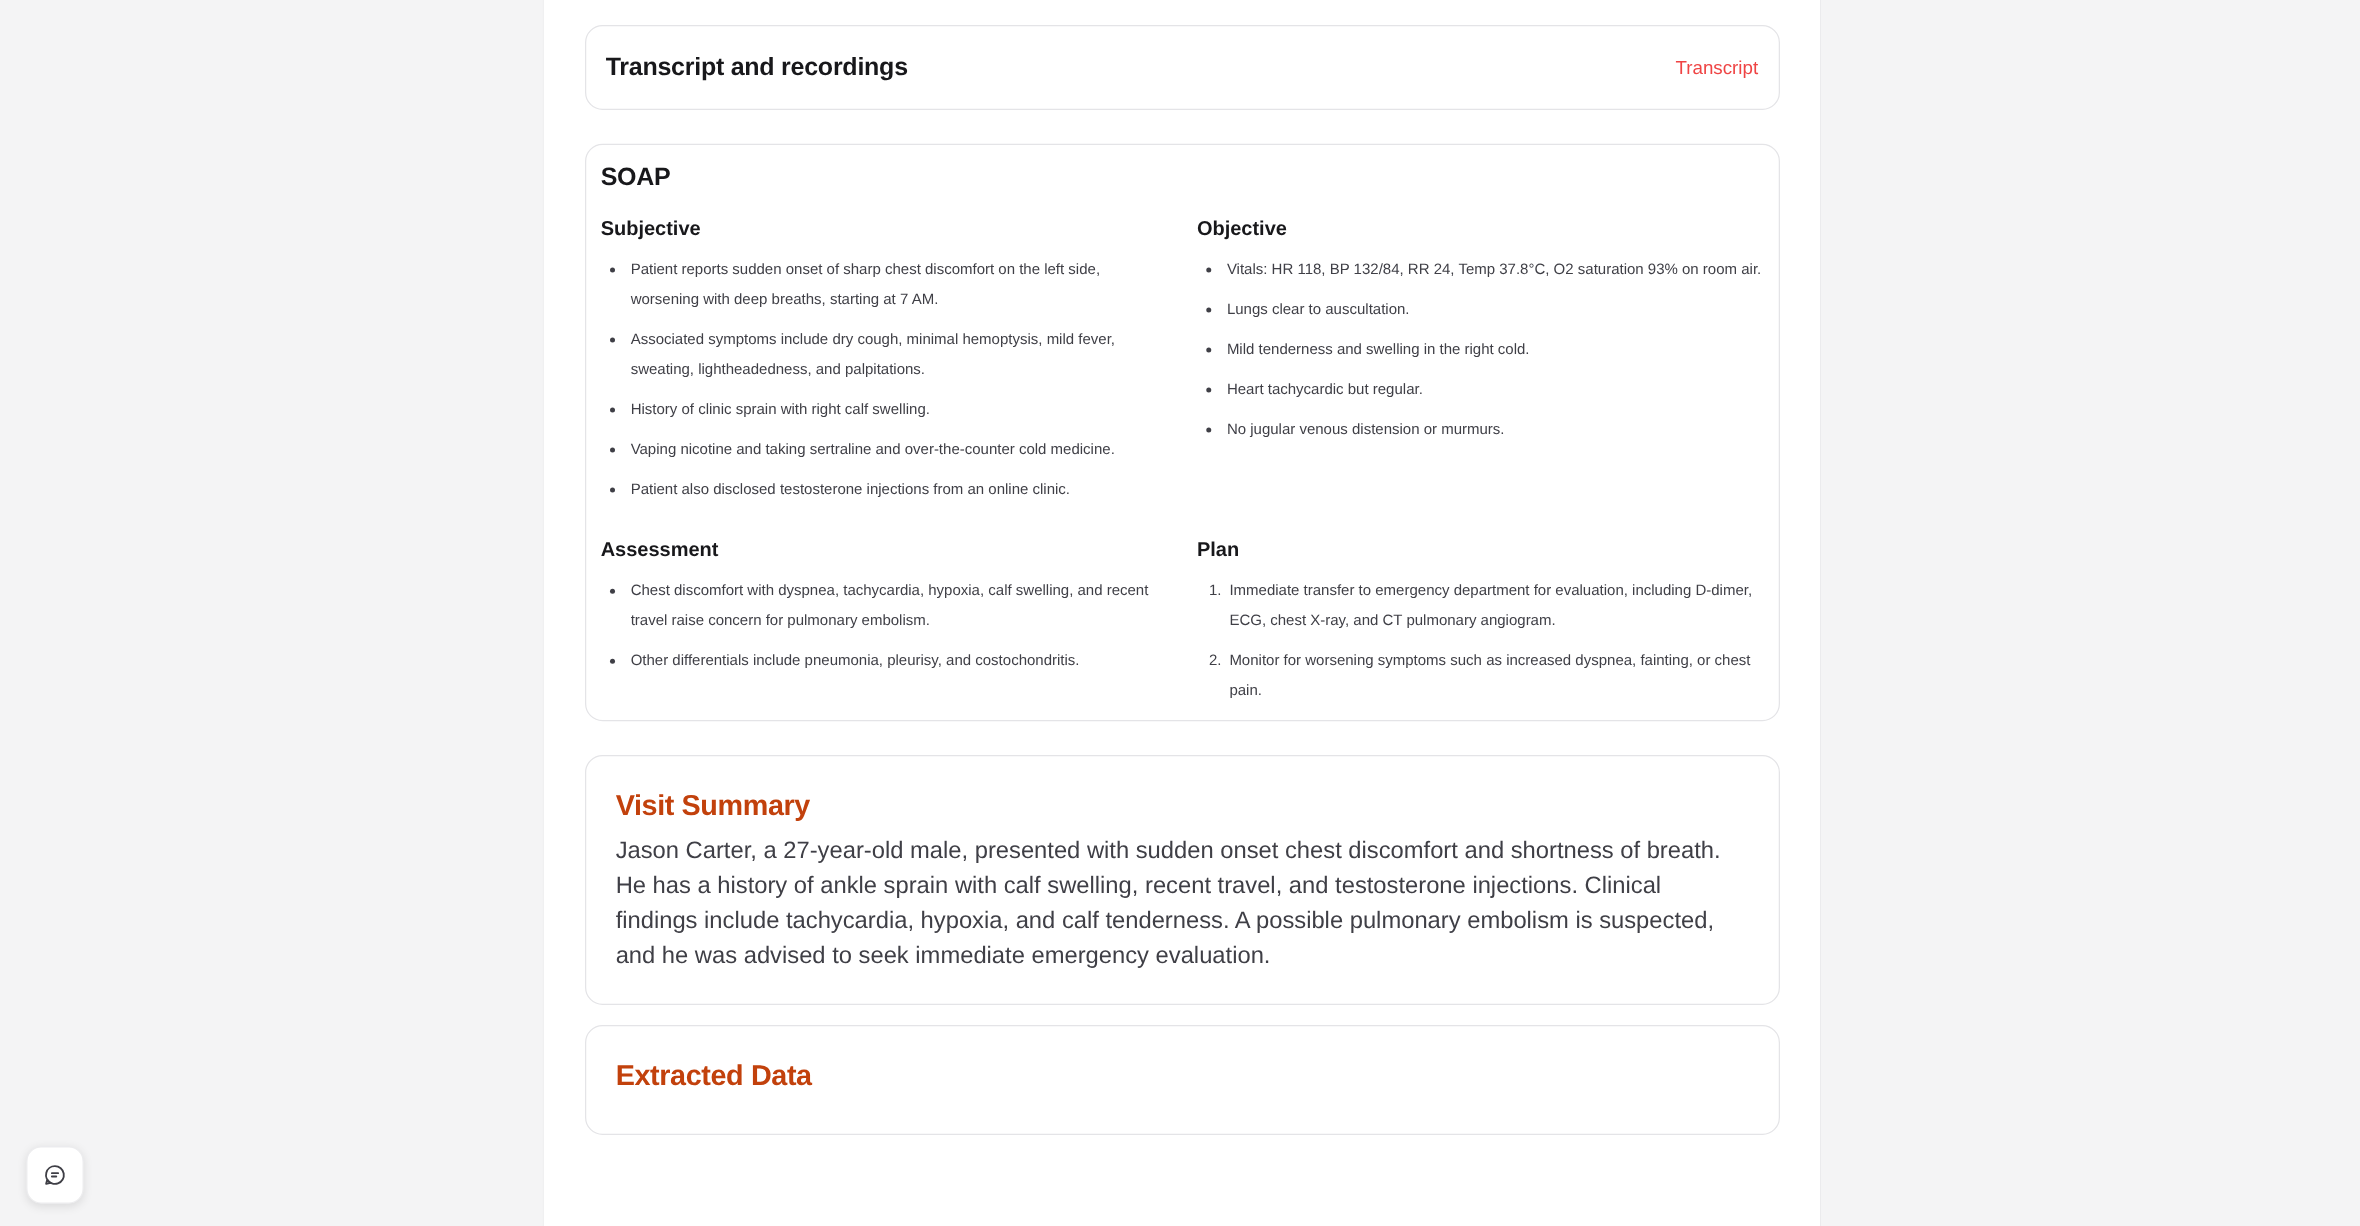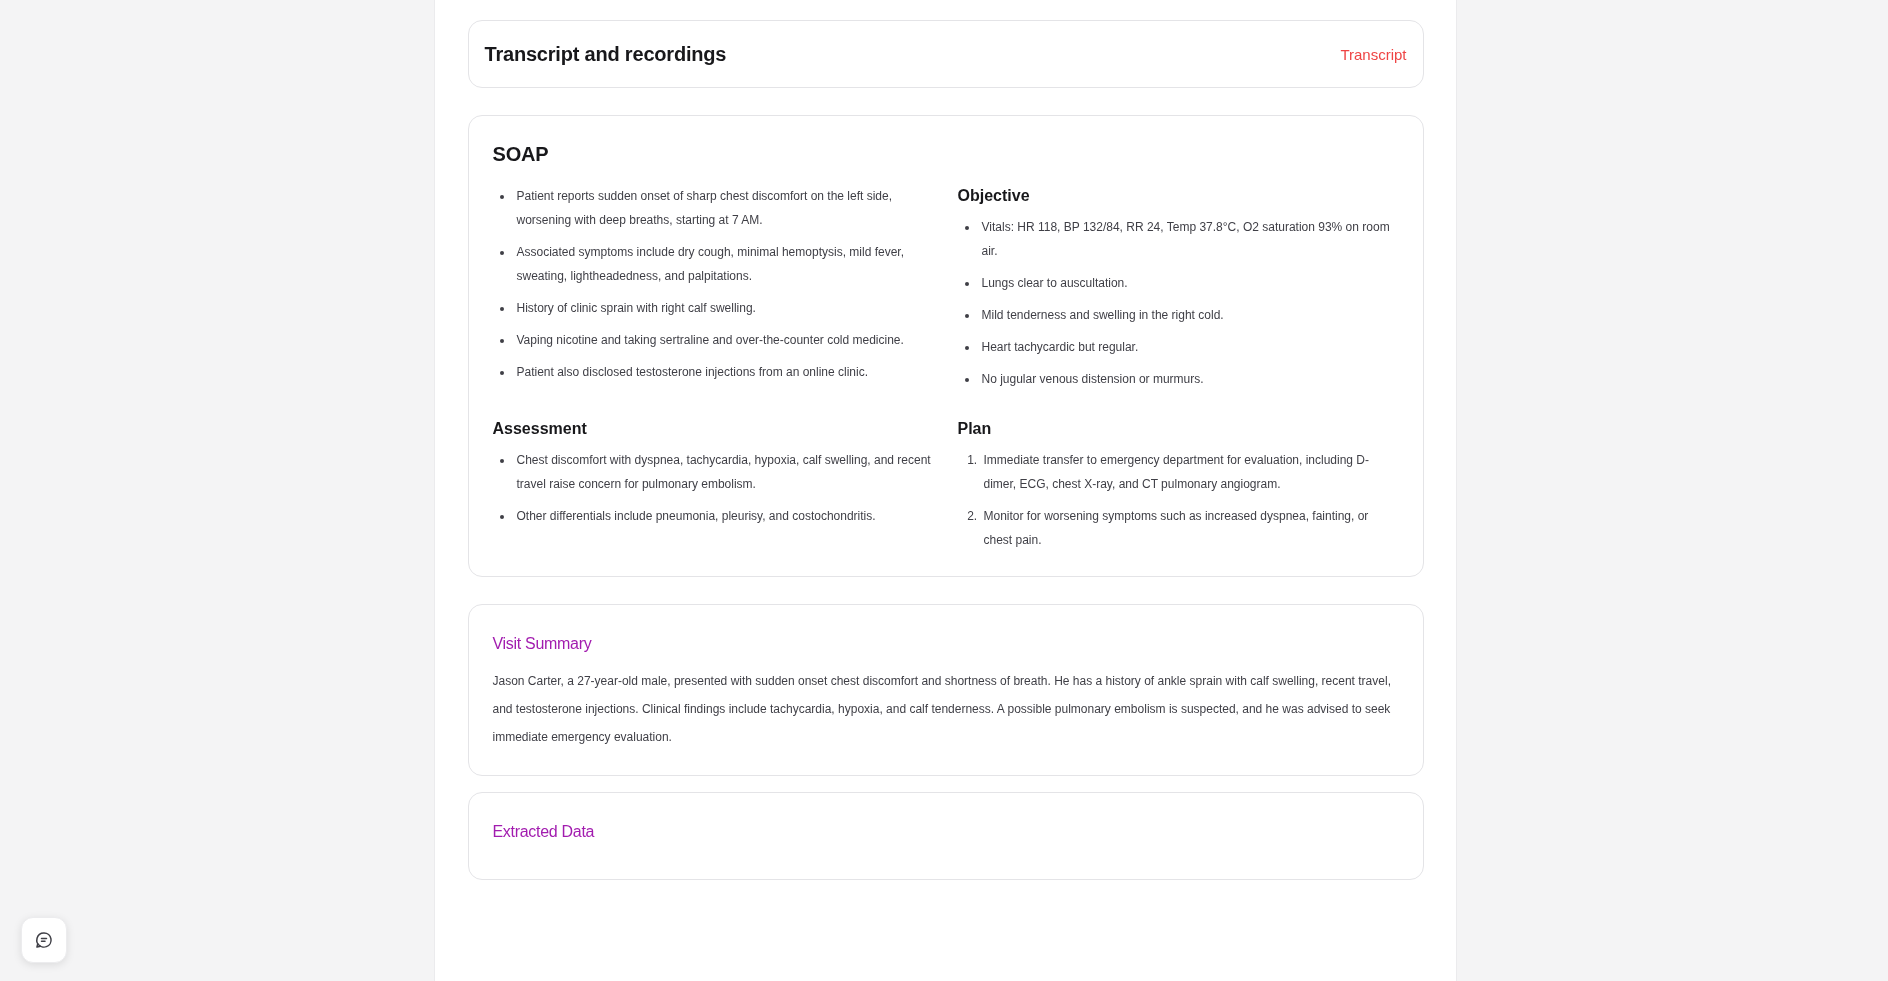--- a/index.html
+++ b/index.html
@@ -45,21 +45,21 @@
     color: #18181b;
     letter-spacing: -0.2px;
   }
   .muted-label {
     font-size: 15px;
     color: #ef4444;
     cursor: pointer;
   }
 
   
-  .soap-card { padding: 24px; margin-bottom: 27px; }
+  .soap-card { padding: 12px; margin-bottom: 27px; }
   .soap-title {
     font-size: 20px;
     font-weight: 700;
     color: #18181b;
     line-height: 28px;
     margin-bottom: 16px;
     letter-spacing: -0.2px;
   }
   .soap-grid {
     display: grid;
@@ -82,29 +82,29 @@
     line-height: 24px;
     color: #3f3f46;
     margin-bottom: 8px;
     padding-left: 3px;
   }
   .soap-list li:last-child { margin-bottom: 0; }
 
   
   .summary-card { padding: 24px; margin-bottom: 16px; }
   .big-title {
-    font-size: 16px;
-    font-weight: 400;
-    color: #a21caf;
+    font-size: 23px;
+    font-weight: 700;
+    color: #c2410c;
     line-height: 30px;
     margin-bottom: 8px;
     letter-spacing: -0.3px;
   }
   .summary-text {
-    font-size: 12px;
+    font-size: 19px;
     line-height: 28px;
     color: #3f3f46;
   }
 
   
   .extracted-card { padding: 24px; }
 
   
   .chat-button {
     position: absolute;
@@ -132,20 +132,21 @@
     <div class="card transcript-card">
       <div class="card-title">Transcript and recordings</div>
       <div class="muted-label">Transcript</div>
     </div>
 
     <div class="card soap-card">
       <div class="soap-title">SOAP</div>
       <div class="soap-grid">
 
         <div class="soap-section">
+          <div class="section-heading">Subjective</div>
           <ul class="soap-list">
             <li>Patient reports sudden onset of sharp chest discomfort on the left side, worsening with deep breaths, starting at 7 AM.</li>
             <li>Associated symptoms include dry cough, minimal hemoptysis, mild fever, sweating, lightheadedness, and palpitations.</li>
             <li>History of clinic sprain with right calf swelling.</li>
             <li>Vaping nicotine and taking sertraline and over-the-counter cold medicine.</li>
             <li>Patient also disclosed testosterone injections from an online clinic.</li>
           </ul>
         </div>
 
         <div class="soap-section">

